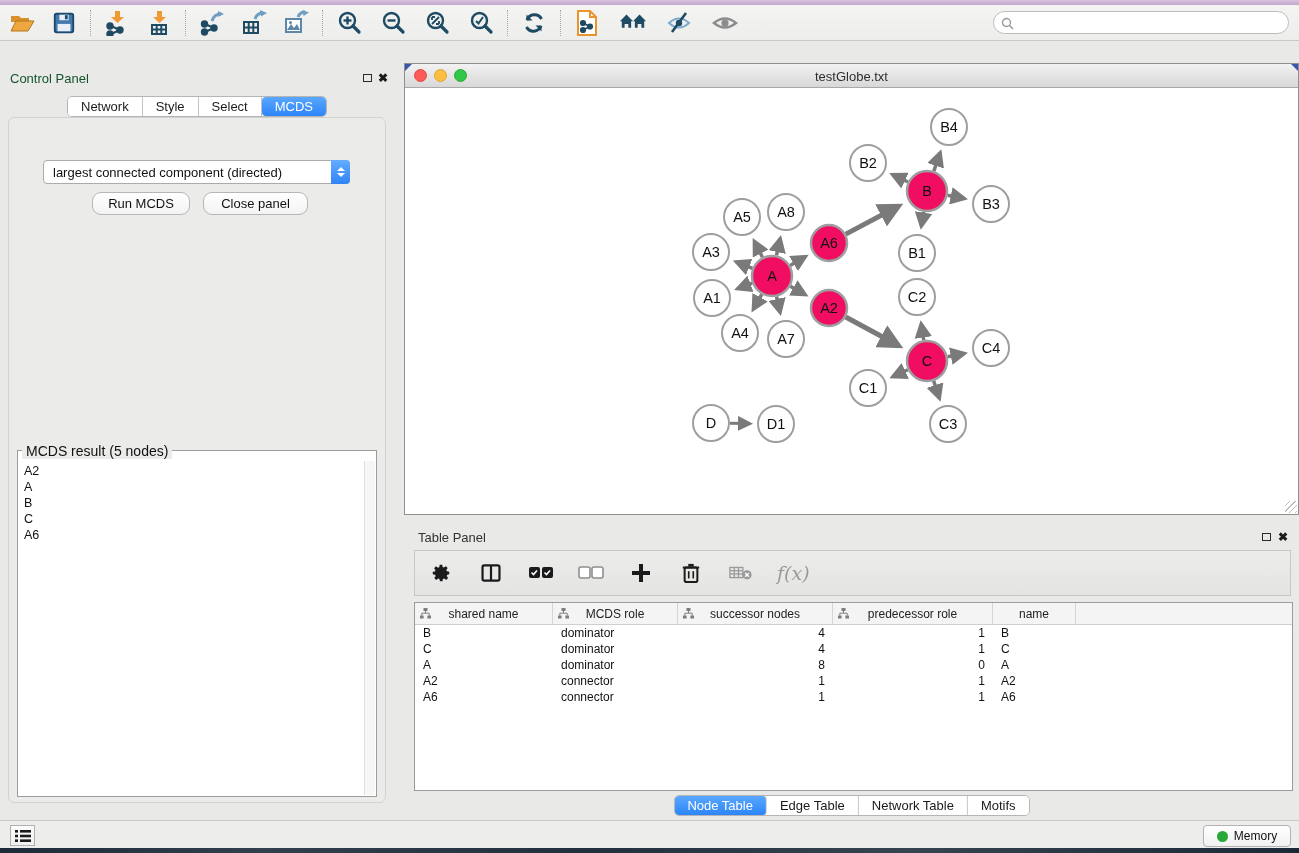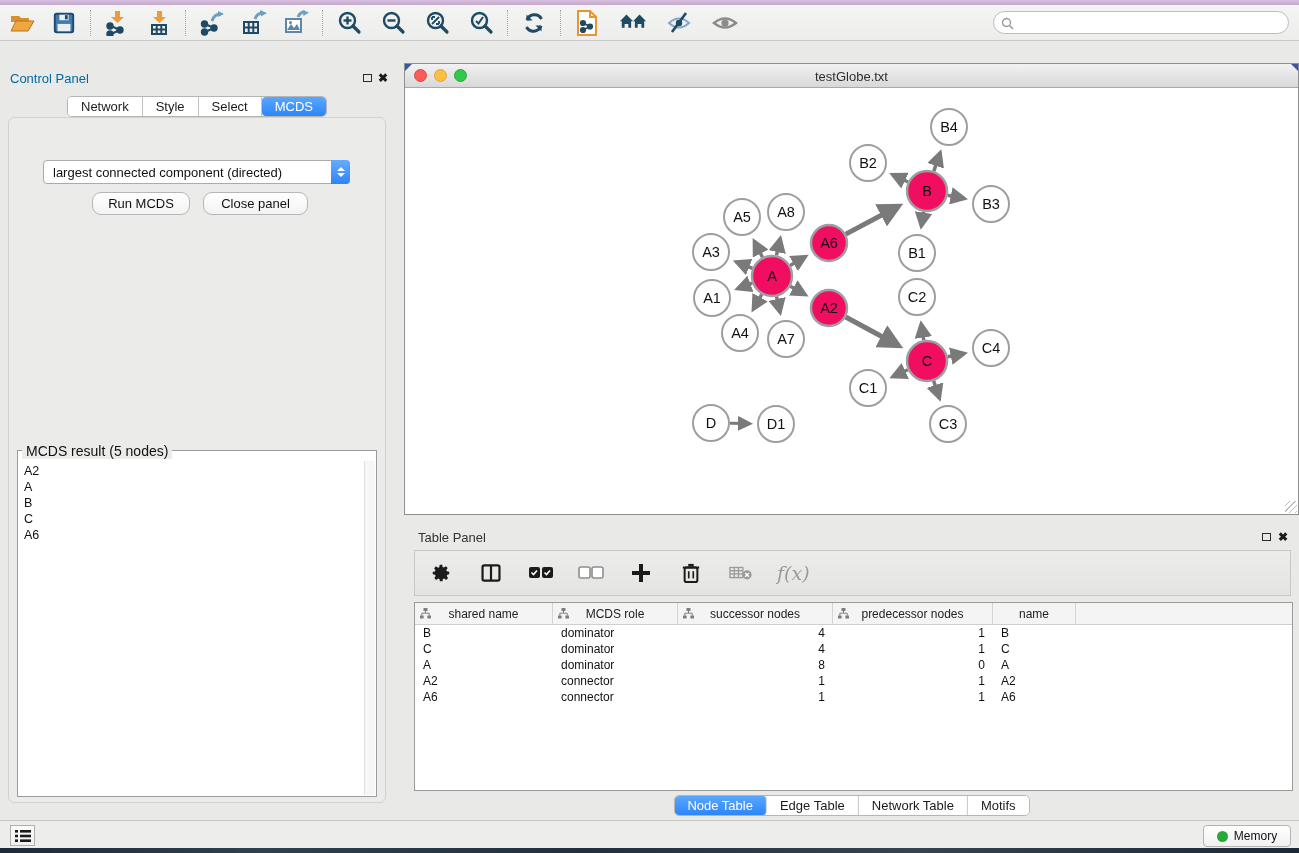--- a/index.html
+++ b/index.html
@@ -33,21 +33,21 @@
   .tsep { height:26px; border-left:1px dotted #a5a5a5; margin:0 12px; }
   .icon-btn { width:28px; height:28px; display:flex; align-items:center;
     justify-content:center; cursor:default; }
   .search-wrap { margin-left:auto; margin-right:10px; position:relative; }
   .search-input { width:296px; height:23px; border:1px solid #bcbcbc; border-radius:12px;
     background:#fff; padding:0 8px 0 24px; font-size:12px; outline:none; }
   .search-glass { position:absolute; left:8px; top:5px; }
 
   
   .control-panel { position:absolute; left:0; top:58px; width:394px; height:754px; }
-  .panel-head-title { position:absolute; left:10px; top:8px; font-size:13px; color:#0369a1; }
+  .panel-head-title { position:absolute; left:10px; top:8px; font-size:13px; color:#14532d; }
   .mini-btn { position:absolute; top:8px; width:14px; height:13px; display:flex;
     align-items:center; justify-content:center; font-size:11px; color:#1b1b1b; }
   .float-glyph { width:9px; height:8px; border:1.5px solid #2b2b2b; display:inline-block; }
   .close-glyph { font-size:12px; font-weight:bold; color:#1b1b1b; }
 
   .seg-tabs { display:flex; border:1px solid #b5b5b5; border-radius:5px; overflow:hidden;
     background:#fff; height:21px; }
   .seg-tab { padding:0 13px; font-size:13px; color:#1b1b1b; display:flex;
     align-items:center; border-right:1px solid #c2c2c2; background:#fff; }
   .seg-tab:last-child { border-right:none; }
@@ -580,21 +580,21 @@
           </div>
           <div class="th" style="width: 160px;">
             <span class="col-icon"><svg width="11" height="11" viewBox="0 0 11 11">
                 <g fill="#7d7d7d">
                   <rect x="3.5" y="0" width="4" height="3"></rect>
                   <rect x="0" y="7.5" width="3.6" height="3"></rect>
                   <rect x="7.4" y="7.5" width="3.6" height="3"></rect>
                 </g>
                 <path d="M5.5 3v2M1.8 7.5V5.2h7.4v2.3" stroke="#7d7d7d" fill="none"></path>
               </svg></span>
-            <span>predecessor nodes</span>
+            <span>predecessor role</span>
           </div>
           <div class="th" style="width: 83px;">
             <span>name</span>
           </div>
         </div>
       <div id="table-body">
           <div class="trow">
             <div class="td l" style="width: 138px;">B</div>
             <div class="td l" style="width: 125px;">dominator</div>
             <div class="td r" style="width: 155px;">4</div>

